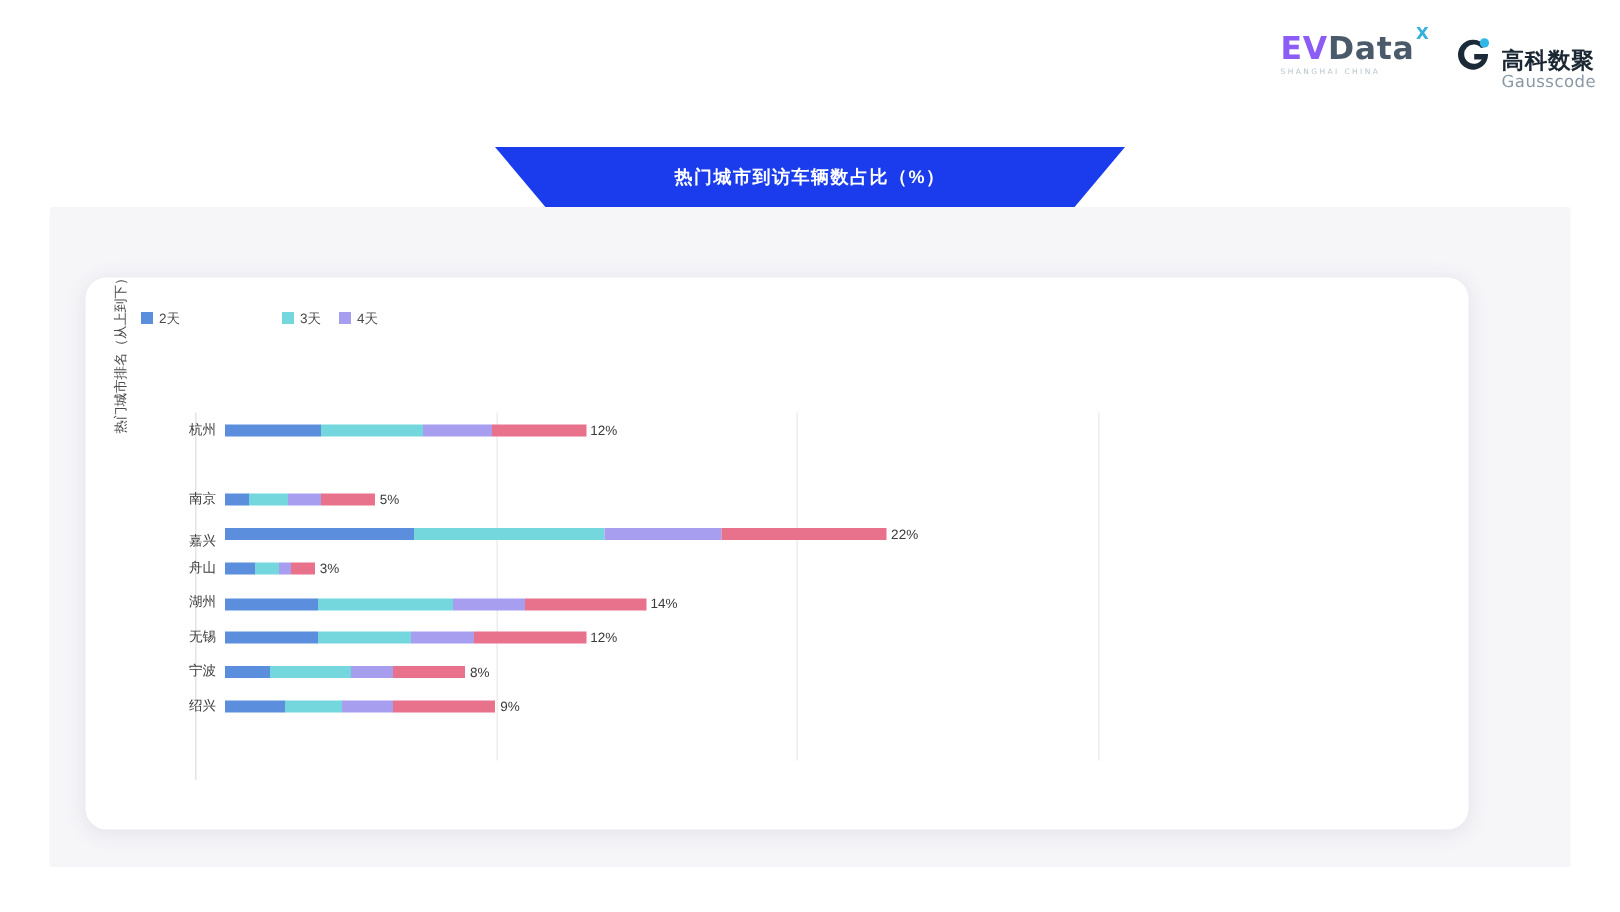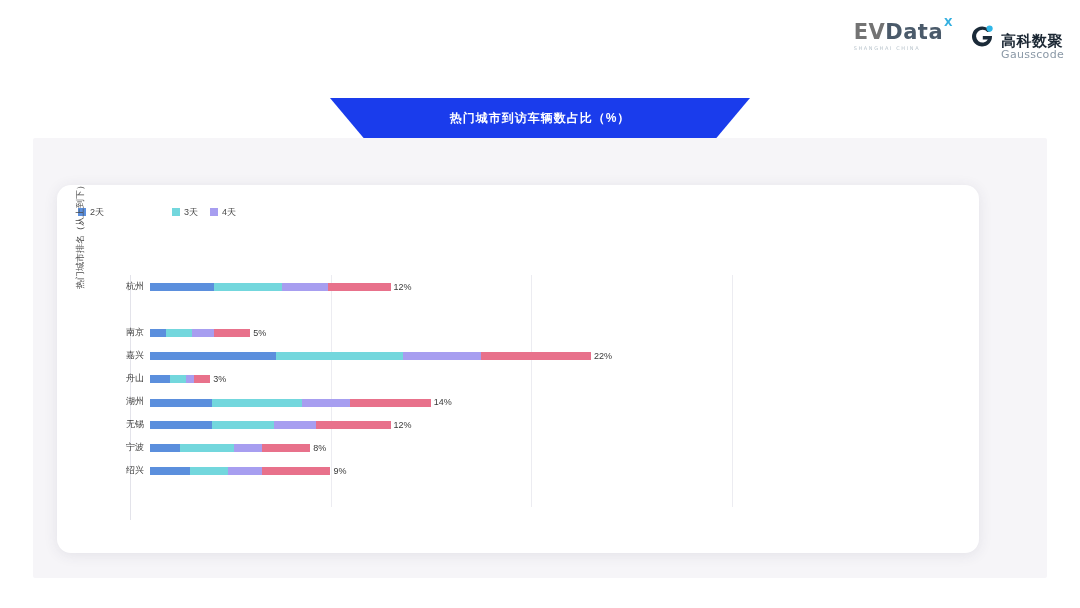--- a/index.html
+++ b/index.html
@@ -17,21 +17,21 @@
     position: absolute; top: 12px; right: 16px;
     display: flex; align-items: center; gap: 18px;
   }
   .evdata-logo { position: relative; display: flex; flex-direction: column; align-items: flex-start; }
   .evdata-word {
     font-family: "DejaVu Sans", sans-serif;
     font-size: 21px; font-weight: 700; letter-spacing: 0.5px;
     color: #3a4a5a; line-height: 1;
     display: flex; align-items: flex-start;
   }
-  .evdata-ev { color:#737373; }
+  .evdata-ev { color:#8b5cf6; }
   .evdata-data { color:#4a5a6a; }
   .evdata-x {
     font-size: 11px; font-weight: 700; color:#35b0e0;
     position: relative; top: -5px; left: 1px;
   }
   .evdata-sub {
     font-size: 5px; letter-spacing: 1.6px; color:#b9c4cc;
     margin-top: 2px; font-family: "DejaVu Sans", sans-serif;
   }
   .gauss-logo { display:flex; align-items:center; gap:7px; }
@@ -61,21 +61,21 @@
   .card {
     position:absolute; left: 57px; top: 185px;
     width: 922px; height: 368px;
     background: #ffffff;
     border-radius: 14px;
     box-shadow: 0 2px 14px rgba(60,60,90,0.10);
   }
 
   
   .legend {
-    position:absolute; left: 78px; top: 205px;
+    position:absolute; left: 94px; top: 205px;
     width: 300px;
     display:flex; flex-wrap: wrap; align-items:center;
     font-size: 9px; color:#4a4a4a;
     line-height: 14px;
     text-align: right;
   }
   .legend-item { display:flex; align-items:center; margin-right: 10px; white-space:nowrap; }
   .legend-swatch { width: 8px; height: 8px; margin-right: 4px; flex:0 0 8px; }
   .legend-item.wide { width: 100%; margin-top: 2px; }
   .legend-spacer-a { margin-right: 44px; }
@@ -185,21 +185,21 @@
               <div class="bar">
                 <div class="seg" style="width: 16.04px; background: rgb(91, 143, 221);"></div>
                 <div class="seg" style="width: 26.065px; background: rgb(115, 215, 221);"></div>
                 <div class="seg" style="width: 22.055px; background: rgb(167, 158, 240);"></div>
                 <div class="seg" style="width: 36.09px; background: rgb(232, 113, 139);"></div>
               </div>
               <span class="bar-value">5%</span>
             </div>
           </div>
         </div>
-        <div class="row" style="top: 69px;">
+        <div class="row" style="top: 69px; align-items: flex-end;">
           <div class="row-label">嘉兴</div>
           <div class="bar-area">
             <div style="display: flex; align-items: center;">
               <div class="bar">
                 <div class="seg" style="width: 126.315px; background: rgb(91, 143, 221);"></div>
                 <div class="seg" style="width: 126.315px; background: rgb(115, 215, 221);"></div>
                 <div class="seg" style="width: 78.195px; background: rgb(167, 158, 240);"></div>
                 <div class="seg" style="width: 110.275px; background: rgb(232, 113, 139);"></div>
               </div>
               <span class="bar-value">22%</span>

